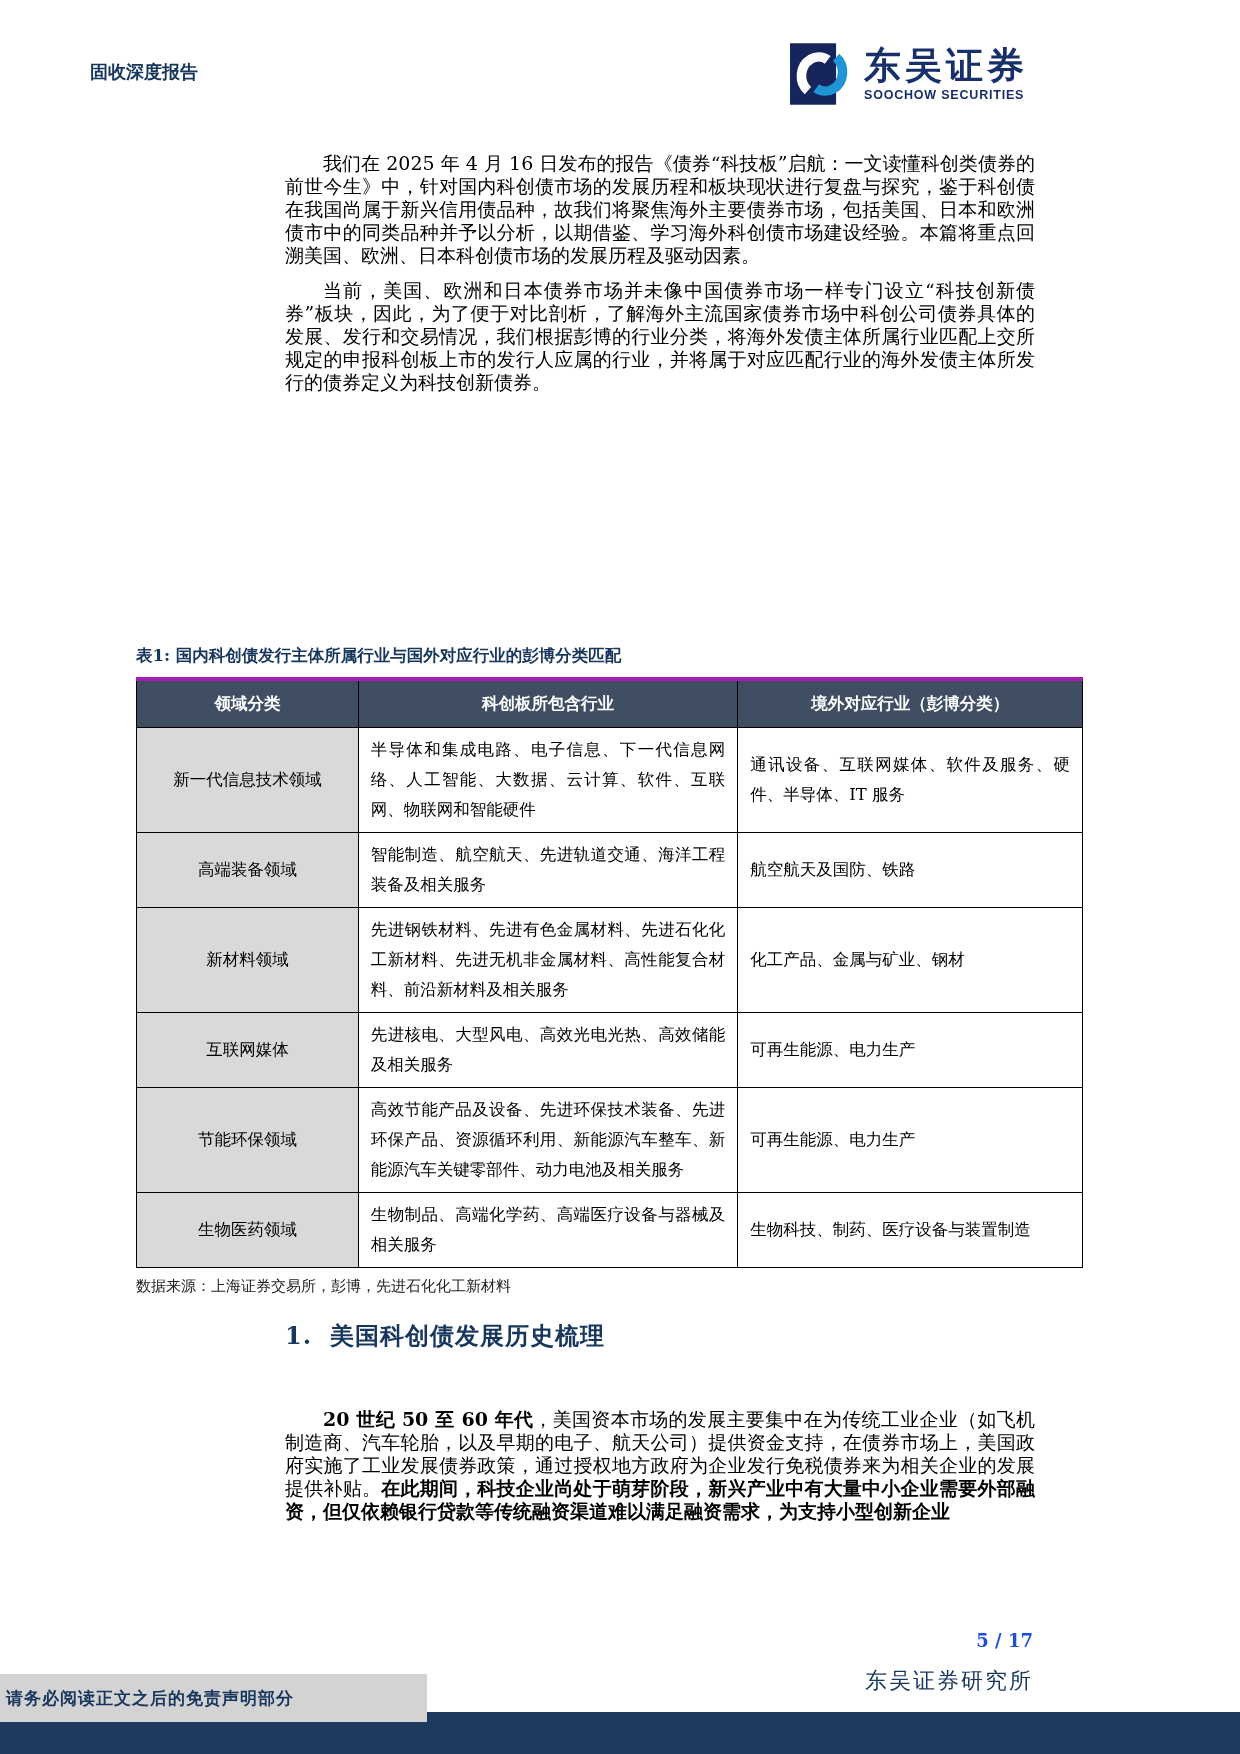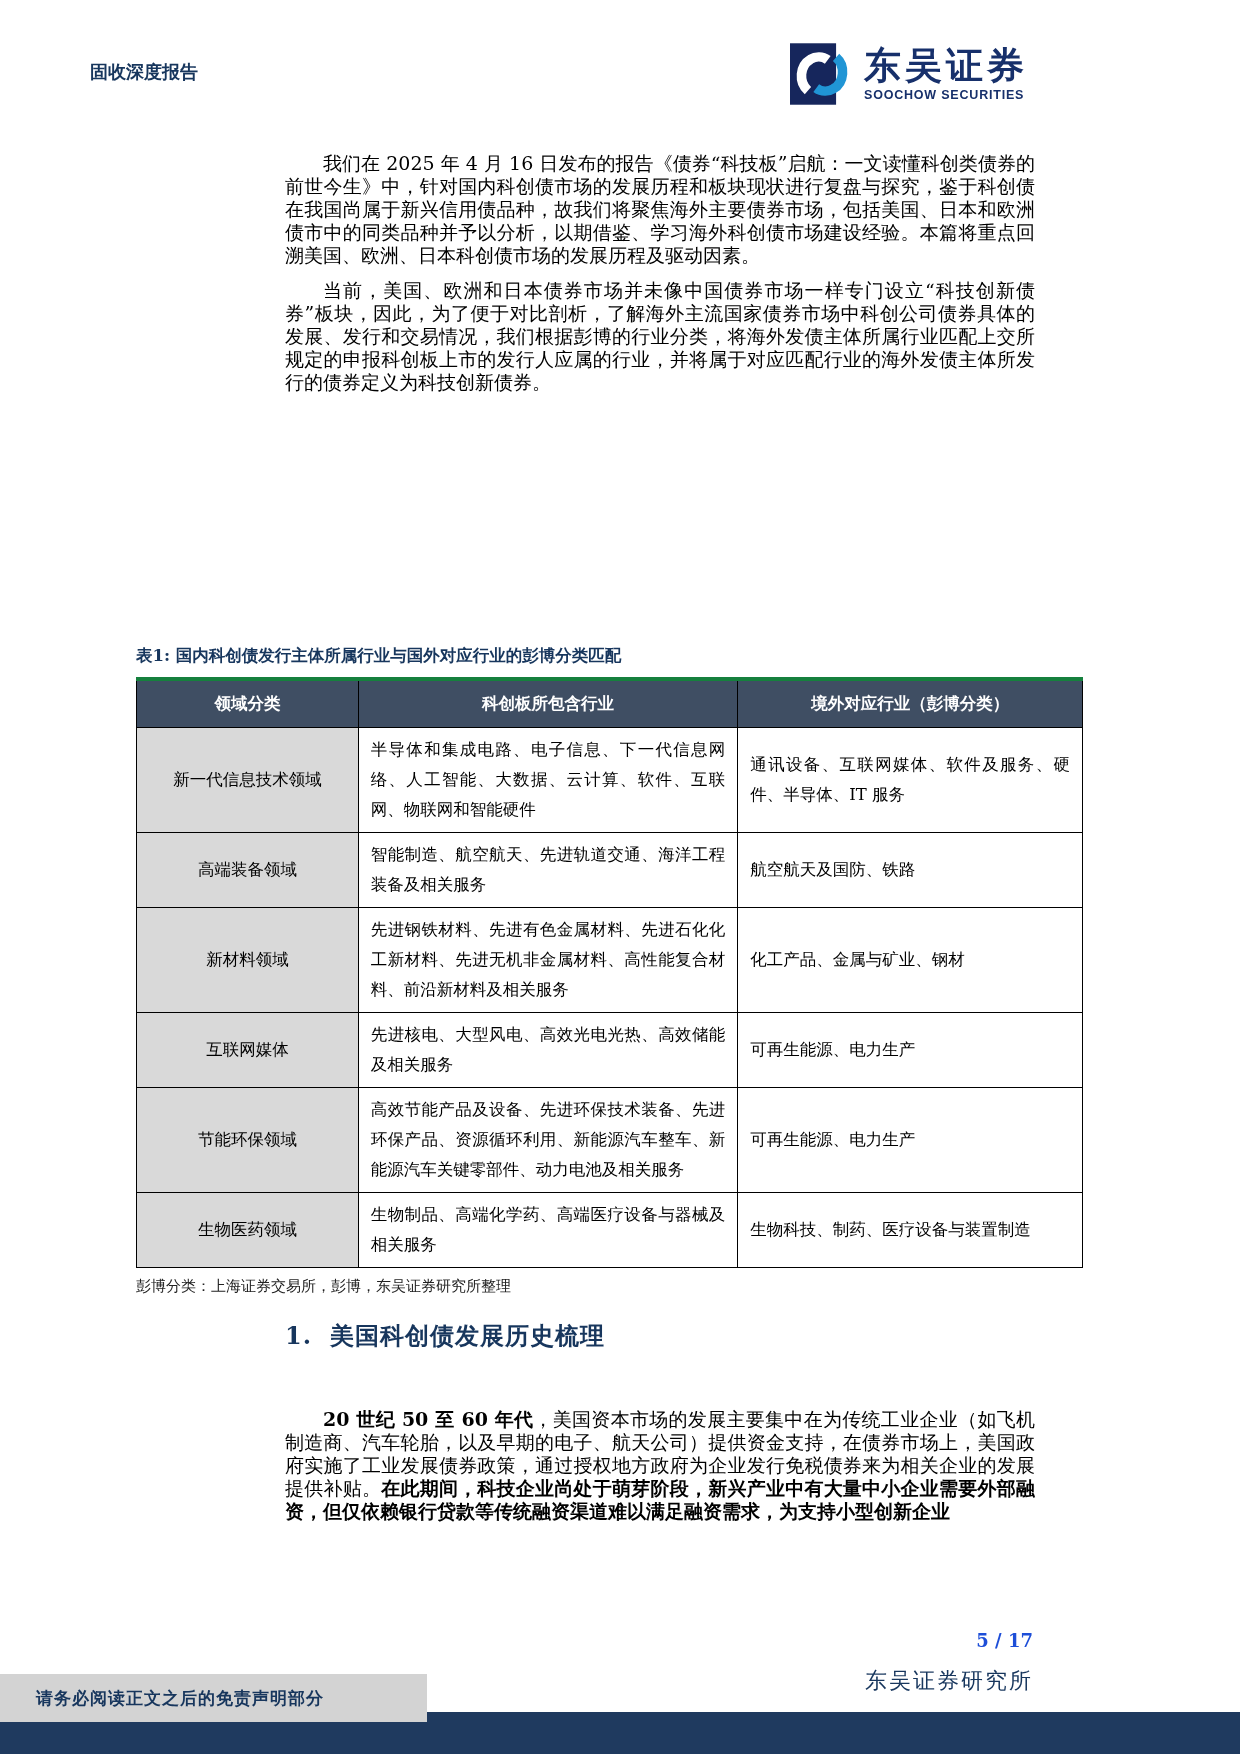--- a/index.html
+++ b/index.html
@@ -74,21 +74,21 @@
   .table-title {
     font-size: 16.5px;
     font-weight: bold;
     color: #17365d;
     margin-bottom: 10px;
     font-family: "DejaVu Serif", serif;
   }
   table.match-table {
     width: 947px;
     border-collapse: collapse;
-    border-top: 4px solid #15803d;
+    border-top: 4px solid #a21caf;
     border-bottom: 1px solid #000;
     font-size: 16.5px;
   }
   table.match-table th {
     background: #3f4e63;
     color: #ffffff;
     font-weight: bold;
     height: 48px;
     border: 1px solid #000;
     text-align: center;
@@ -149,21 +149,21 @@
     width: 1240px; height: 42px;
     background: #1f3a5f;
   }
   .disclaimer-box {
     position: absolute;
     left: 0; top: 1674px;
     width: 427px; height: 48px;
     background: #d3d3d3;
     display: flex;
     align-items: center;
-    padding-left: 36px;
+    padding-left: 6px;
   }
   .disclaimer-text {
     font-size: 17px;
     font-weight: bold;
     color: #17365d;
     letter-spacing: 1px;
   }
 </style>
 </head>
 <body>
@@ -232,21 +232,21 @@
           <td>高效节能产品及设备、先进环保技术装备、先进环保产品、资源循环利用、新能源汽车整车、新能源汽车关键零部件、动力电池及相关服务</td>
           <td>可再生能源、电力生产</td>
         </tr>
         <tr>
           <td class="domain-cell">生物医药领域</td>
           <td>生物制品、高端化学药、高端医疗设备与器械及相关服务</td>
           <td>生物科技、制药、医疗设备与装置制造</td>
         </tr>
       </tbody>
     </table>
-    <div class="table-source">彭博分类：上海证券交易所，彭博，东吴证券研究所整理</div>
+    <div class="table-source">数据来源：上海证券交易所，彭博，先进石化化工新材料</div>
   </div>
 
   <div class="section-heading">
     <span class="num">1.</span><span>美国科创债发展历史梳理</span>
   </div>
 
   <div class="para-block" style="top:1408px;">
     <p class="para"><span class="b">20 世纪 50 至 60 年代</span><span>，美国资本市场的发展主要集中在为传统工业企业（如飞机制造商、汽车轮胎，以及早期的电子、航天公司）提供资金支持，在债券市场上，美国政府实施了工业发展债券政策，通过授权地方政府为企业发行免税债券来为相关企业的发展提供补贴。</span><span class="b">在此期间，科技企业尚处于萌芽阶段，新兴产业中有大量中小企业需要外部融资，但仅依赖银行贷款等传统融资渠道难以满足融资需求，为支持小型创新企业</span></p>
   </div>
 

